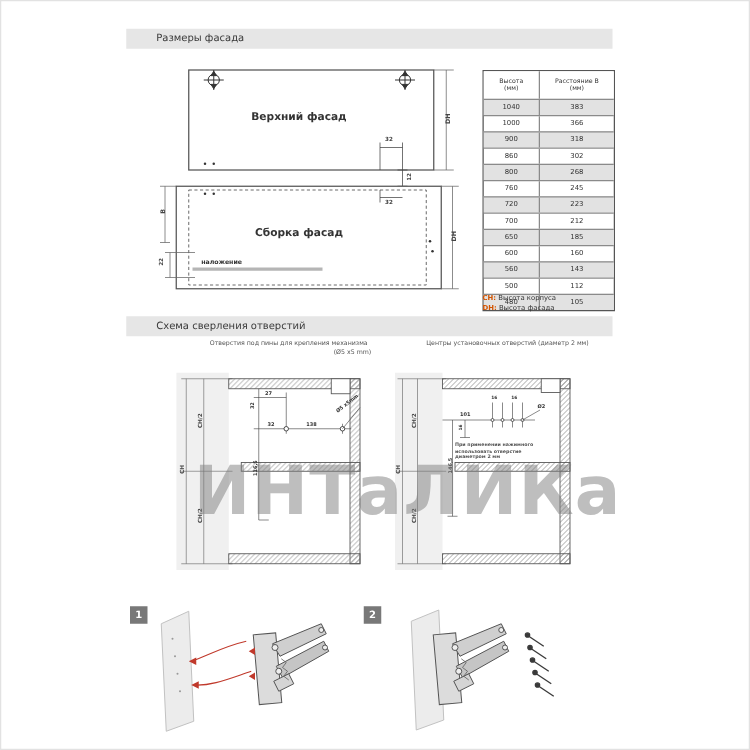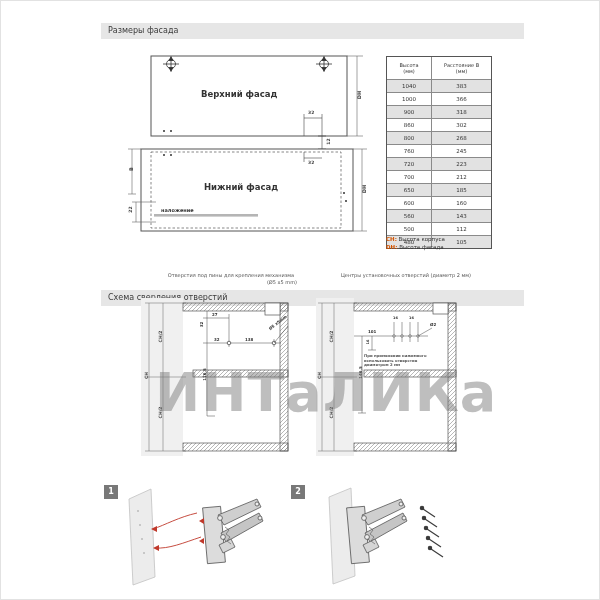--- a/index.html
+++ b/index.html
@@ -1,19 +1,19 @@
 <!DOCTYPE html>
 <html><head>
 <meta charset="utf-8">
 <style>
   html,body{margin:0;padding:0;background:#fff;}
   #page{position:relative;width:600px;height:600px;background:#ffffff;border:1px solid #e2e2e2;
         box-sizing:border-box;font-family:"DejaVu Sans","Liberation Sans",sans-serif;color:#333;overflow:hidden;}
-  .bar{position:absolute;left:100px;width:423px;height:16px;background:#e6e6e6;color:#3a3a3a;
-       font-size:8px;line-height:16px;padding-left:7px;box-sizing:border-box;}
+  .bar{position:absolute;left:100px;width:389px;height:16px;background:#e6e6e6;color:#3a3a3a;
+       font-size:8px;line-height:16px;padding-left:24px;box-sizing:border-box;}
   .lab{position:absolute;color:#333;white-space:nowrap;}
   .rot{transform:rotate(-90deg);transform-origin:center;}
   .dimlab{font-size:4.5px;color:#444;}
   .wrap{position:absolute;font-weight:bold;}
   
   #tbl{position:absolute;left:385px;top:55px;width:106px;border:1px solid #555;box-sizing:border-box;font-size:5.5px;}
   .trow{display:flex;height:12px;border-top:1px solid #8a8a8a;}
   .trow.hd{height:22px;border-top:none;background:#fff;}
   .tc{flex:0 0 45px;display:flex;align-items:center;justify-content:center;border-right:1px solid #8a8a8a;
       box-sizing:border-box;text-align:center;}
@@ -97,21 +97,21 @@
       <line x1="16" y1="156" x2="40" y2="156" stroke="#666" stroke-width="0.6"></line>
       <line x1="16" y1="176" x2="40" y2="176" stroke="#666" stroke-width="0.6"></line>
 
       <rect x="38" y="168" width="104" height="2.6" fill="#b5b5b5"></rect>
 
       <line x1="237" y1="103" x2="251" y2="103" stroke="#666" stroke-width="0.6"></line>
       <line x1="237" y1="185" x2="251" y2="185" stroke="#666" stroke-width="0.6"></line>
       <line x1="246" y1="103" x2="246" y2="185" stroke="#666" stroke-width="0.6"></line>
     </svg>
     <span class="lab" style="left:85px;top:43px;font-size:8.5px;">Верхний фасад</span>
-    <span class="lab" style="left:88px;top:136px;font-size:8.5px;">Нижний фасад</span>
+    <span class="lab" style="left:88px;top:136px;font-size:8.5px;">Сборка фасад</span>
     <span class="lab dimlab rot" style="left:239px;top:46px;font-size:5px;">DH</span>
     <span class="lab dimlab rot" style="left:244px;top:140px;font-size:5px;">DH</span>
     <span class="lab dimlab rot" style="left:13px;top:120px;font-size:5px;">B</span>
     <span class="lab dimlab" style="left:192px;top:64px;">32</span>
     <span class="lab dimlab rot" style="left:209px;top:93px;">12</span>
     <span class="lab dimlab" style="left:192px;top:114px;">32</span>
     <span class="lab dimlab rot" style="left:11px;top:161px;">22</span>
     <span class="lab" style="left:45px;top:161px;font-size:5px;">наложение</span>
   </div>
 
@@ -186,21 +186,21 @@
 
   <div class="legline" style="top:235px;">
     <span class="legkey">CH:</span>
     <span>Высота корпуса</span>
   </div>
   <div class="legline" style="top:243px;">
     <span class="legkey">DH:</span>
     <span>Высота фасада</span>
   </div>
 
-  <div class="bar" style="top:252px;margin-top:37px;">Схема сверления отверстий</div>
+  <div class="bar" style="top:252px;">Схема сверления отверстий</div>
 
   <div class="cap" style="left:150px;top:271px;width:160px;text-align:center;">
     <div>Отверстия под пины для крепления механизма</div>
     <div style="text-align:right;padding-right:14px;">(Ø5 х5 mm)</div>
   </div>
   <div class="cap" style="left:320px;top:271px;width:170px;text-align:center;">Центры установочных отверстий (диаметр 2 мм)</div>
 
   <div class="wrap" style="left:140px;top:297px;width:165px;height:158px;">
     <svg width="165" height="158" viewBox="0 0 165 158">
       <defs>

